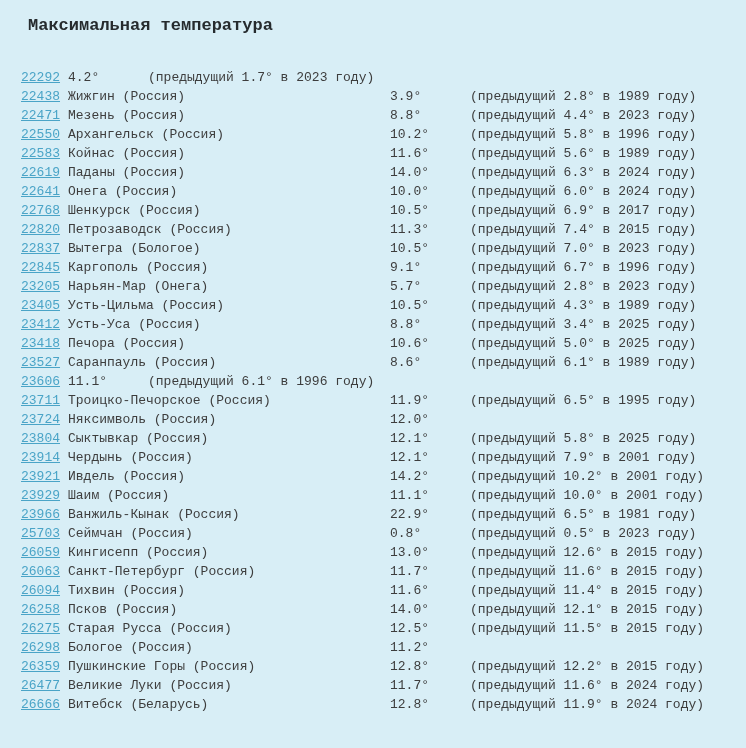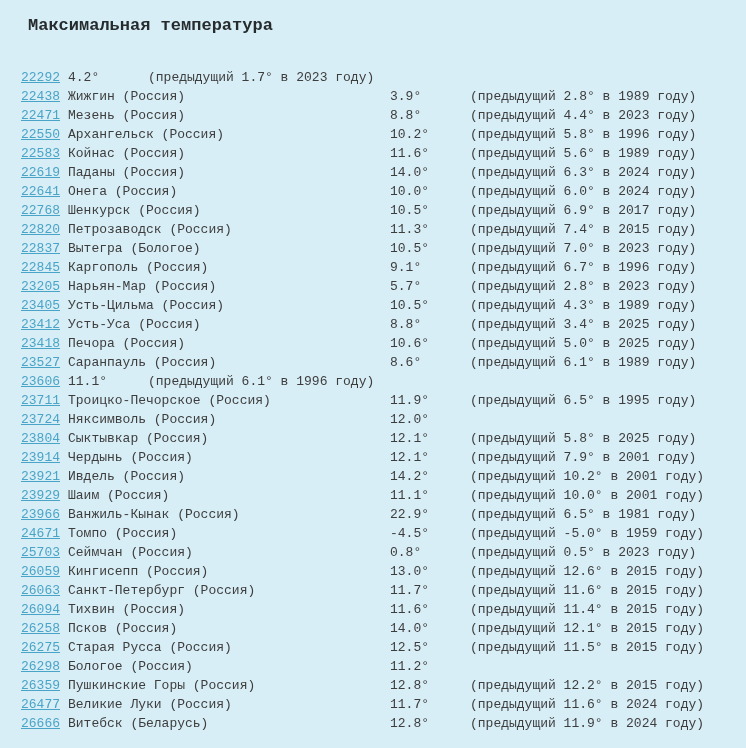--- a/index.html
+++ b/index.html
@@ -140,21 +140,21 @@
   <div class="row">
     <a class="col-id" href="#">22845</a>
     <span class="col-name">Каргополь (Россия)</span>
     <span class="col-temp">9.1°</span>
     <span class="col-prev">(предыдущий 6.7° в 1996 году)</span>
   </div>
 
 
   <div class="row">
     <a class="col-id" href="#">23205</a>
-    <span class="col-name">Нарьян-Мар (Россия)</span>
+    <span class="col-name">Нарьян-Мар (Онега)</span>
     <span class="col-temp">5.7°</span>
     <span class="col-prev">(предыдущий 2.8° в 2023 году)</span>
   </div>
 
   <div class="row">
     <a class="col-id" href="#">23405</a>
     <span class="col-name">Усть-Цильма (Россия)</span>
     <span class="col-temp">10.5°</span>
     <span class="col-prev">(предыдущий 4.3° в 1989 году)</span>
   </div>
@@ -227,26 +227,20 @@
     <span class="col-prev">(предыдущий 10.0° в 2001 году)</span>
   </div>
 
   <div class="row">
     <a class="col-id" href="#">23966</a>
     <span class="col-name">Ванжиль-Кынак (Россия)</span>
     <span class="col-temp">22.9°</span>
     <span class="col-prev">(предыдущий 6.5° в 1981 году)</span>
   </div>
 
-  <div class="row">
-    <a class="col-id" href="#">24671</a>
-    <span class="col-name">Томпо (Россия)</span>
-    <span class="col-temp">-4.5°</span>
-    <span class="col-prev">(предыдущий -5.0° в 1959 году)</span>
-  </div>
 
   <div class="row">
     <a class="col-id" href="#">25703</a>
     <span class="col-name">Сеймчан (Россия)</span>
     <span class="col-temp">0.8°</span>
     <span class="col-prev">(предыдущий 0.5° в 2023 году)</span>
   </div>
 
   <div class="row">
     <a class="col-id" href="#">26059</a>

